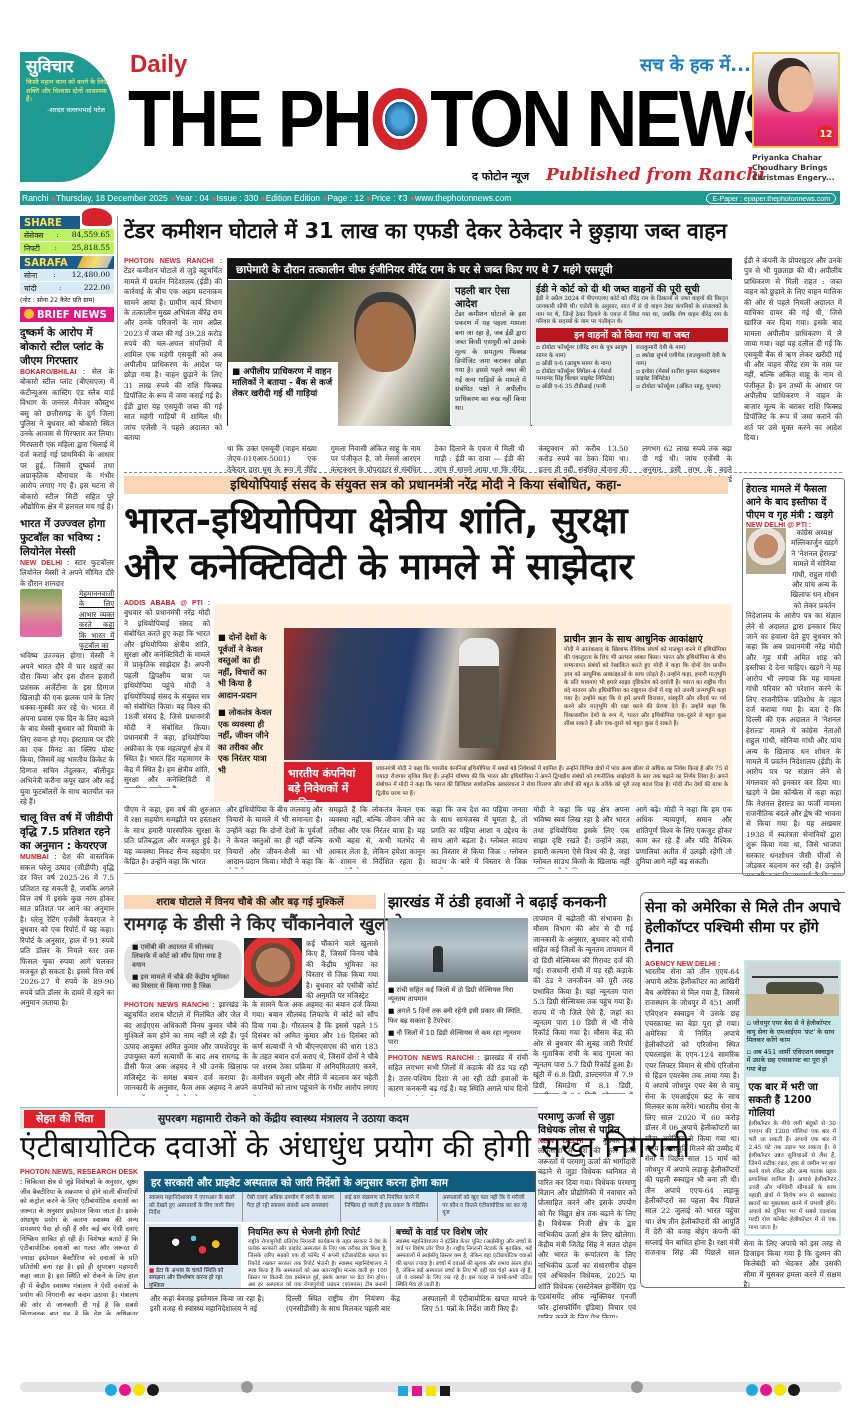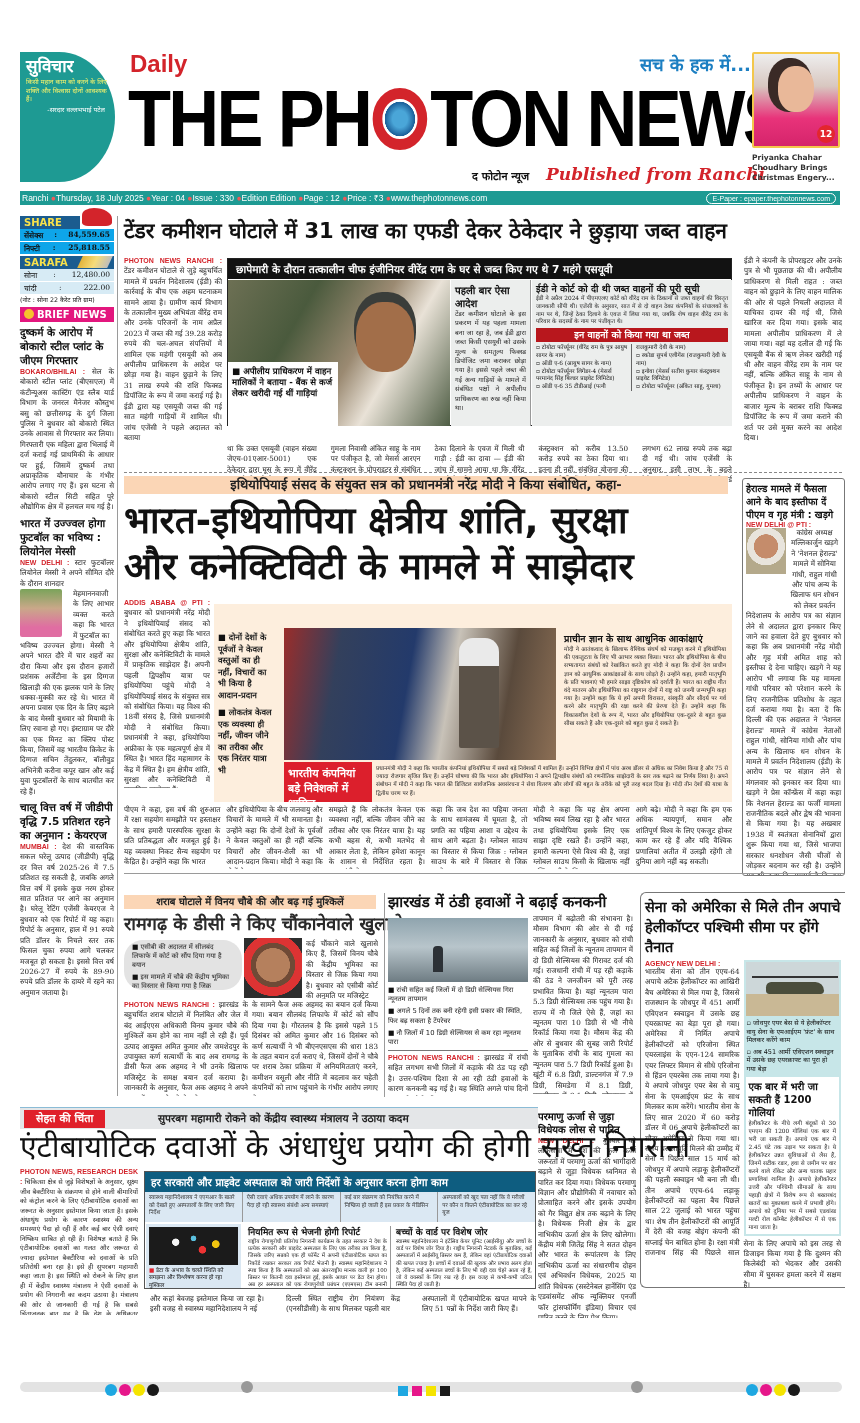--- a/index.html
+++ b/index.html
@@ -38,34 +38,34 @@
 
   <div class="abs" style="left:752px;top:12px;width:88px;height:96px;border:2px solid #f3c74b;border-radius:2px;background:linear-gradient(180deg,#eee 0%,#d8c7c0 35%,#e8337a 70%,#d5246b 100%);overflow:hidden;">
     <div style="position:absolute;left:24px;top:12px;width:36px;height:46px;border-radius:45%;background:#e9b899;box-shadow:-6px -4px 0 4px #3a2a26;"></div>
     <div style="position:absolute;right:3px;bottom:3px;width:18px;height:18px;border-radius:50%;background:#e3262e;color:#fff;font-size:9px;font-weight:bold;text-align:center;line-height:18px;">12</div>
   </div>
   <div class="abs" style="left:752px;top:113px;width:95px;font-size:7.5px;font-weight:bold;line-height:10px;color:#333;">Priyanka Chahar Choudhary Brings Christmas Engery...</div>
 </div>
 
 <div class="abs teal" style="left:20px;top:191px;width:820px;height:14px;color:#fff;font-family:'Liberation Sans',sans-serif;font-size:8.5px;line-height:14px;padding-left:2px;white-space:nowrap;">
   <span>Ranchi</span>
-  <span style="color:#f05a5a">●</span><span>Thursday, 18 July 2025</span>
+  <span style="color:#f05a5a">●</span><span>Thursday, 18 December 2025</span>
   <span style="color:#f05a5a">●</span><span>Year : 04</span>
   <span style="color:#f05a5a">●</span><span>Issue : 330</span>
   <span style="color:#f05a5a">●</span><span>Edition Edition</span>
   <span style="color:#f05a5a">●</span><span>Page : 12</span>
   <span style="color:#f05a5a">●</span><span>Price : ₹3</span>
   <span style="color:#f05a5a">●</span><span>www.thephotonnews.com</span>
   <span style="position:absolute;right:4px;top:2px;border:1px solid #fff;border-radius:6px;padding:0 5px;line-height:9px;font-size:7px;">E-Paper : epaper.thephotonnews.com</span>
 </div>
 
 <div class="abs" style="left:20px;top:216px;width:94px;height:880px;">
   <div style="background:#1b5c8f;color:#f9e24a;font-weight:bold;font-size:10px;padding:1px 4px;width:60px;"><span>SHARE</span></div>
   <div style="position:absolute;left:62px;top:-8px;width:30px;height:18px;background:#d3242b;border-radius:40% 60% 20% 20%;"></div>
-  <div style="background:#0ea5e9;font-family:'DejaVu Serif',serif;font-size:7.5px;font-weight:bold;">
+  <div style="background:#bef264;font-family:'DejaVu Serif',serif;font-size:7.5px;">
     <div style="display:flex;justify-content:space-between;padding:1px 4px;border-bottom:1px solid #fff;">
         <span>सेंसेक्स</span>
         <span>:</span>
         <span>84,559.65</span>
       </div>
     <div style="display:flex;justify-content:space-between;padding:1px 4px;">
         <span>निफ्टी</span>
         <span>:</span>
         <span>25,818.55</span>
       </div>
@@ -86,21 +86,21 @@
   <div style="font-size:6.3px;margin-top:1px;white-space:nowrap;">(नोट : सोना 22 कैरेट प्रति ग्राम)</div>
   <div style="background:#e3177e;color:#fff;font-weight:bold;font-size:10px;padding:2px 4px;margin-top:3px;"><span style="display:inline-block;width:10px;height:10px;border-radius:50%;background:#f6c12d;margin-right:3px;vertical-align:-1px;"></span><span>BRIEF NEWS</span></div>
 
   <div style="margin-top:3px;">
     <div class="hl" style="font-size:10.5px;line-height:14px;">दुष्कर्म के आरोप में बोकारो स्टील प्लांट के जीएम गिरफ्तार</div>
     <div class="body-text"><span class="dateline">BOKARO/BHILAI :</span> <span>सेल के बोकारो स्टील प्लांट (बीएसएल) में कंटीन्यूअस कास्टिंग एंड स्लैब यार्ड विभाग के जनरल मैनेजर कौस्तुभ बसु को छत्तीसगढ़ के दुर्ग जिला पुलिस ने बुधवार को बोकारो स्थित उनके आवास से गिरफ्तार कर लिया। गिरफ्तारी एक महिला द्वारा भिलाई में दर्ज कराई गई प्राथमिकी के आधार पर हुई, जिसमें दुष्कर्म तथा अप्राकृतिक यौनाचार के गंभीर आरोप लगाए गए हैं। इस घटना से बोकारो स्टील सिटी सहित पूरे औद्योगिक क्षेत्र में हलचल मच गई है।</span></div>
   </div>
   <div style="margin-top:3px;">
     <div class="hl" style="font-size:10.5px;line-height:14px;">भारत में उज्ज्वल होगा फुटबॉल का भविष्य : लियोनेल मेस्सी</div>
     <div class="body-text"><span class="dateline">NEW DELHI :</span> <span>स्टार फुटबॉलर लियोनेल मेस्सी ने अपने सीमित दौरे के दौरान शानदार</span></div>
-    <div style="display:flex;gap:11px;">
+    <div style="display:flex;gap:17px;text-decoration:underline;">
       <div style="width:42px;height:48px;flex:none;background:linear-gradient(180deg,#7aa35a 0%,#c9a889 40%,#e06da2 80%);border-radius:2px;"></div>
       <div class="body-text">मेहमाननवाजी के लिए आभार व्यक्त करते कहा कि भारत में फुटबॉल का</div>
     </div>
     <div class="body-text">भविष्य उज्ज्वल होगा। मेस्सी ने अपने भारत दौरे में चार शहरों का दौरा किया और इस दौरान हजारों प्रशंसक अर्जेंटीना के इस दिग्गज खिलाड़ी की एक झलक पाने के लिए धक्का-मुक्की कर रहे थे। भारत में अपना प्रवास एक दिन के लिए बढ़ाने के बाद मेस्सी बुधवार को मियामी के लिए रवाना हो गए। इंस्टाग्राम पर दौरे का एक मिनट का क्लिप पोस्ट किया, जिसमें वह भारतीय क्रिकेट के दिग्गज सचिन तेंदुलकर, बॉलीवुड अभिनेत्री करीना कपूर खान और कई युवा फुटबॉलरों के साथ बातचीत कर रहे हैं।</div>
   </div>
   <div style="margin-top:3px;">
     <div class="hl" style="font-size:10.5px;line-height:14px;">चालू वित्त वर्ष में जीडीपी वृद्धि 7.5 प्रतिशत रहने का अनुमान : केयरएज</div>
     <div class="body-text"><span class="dateline">MUMBAI :</span> <span>देश की वास्तविक सकल घरेलू उत्पाद (जीडीपी) वृद्धि दर वित्त वर्ष 2025-26 में 7.5 प्रतिशत रह सकती है, जबकि अगले वित्त वर्ष में इसके कुछ नरम होकर सात प्रतिशत पर आने का अनुमान है। घरेलू रेटिंग एजेंसी केयरएज ने बुधवार को एक रिपोर्ट में यह कहा। रिपोर्ट के अनुसार, हाल में 91 रुपये प्रति डॉलर के निचले स्तर तक फिसल चुका रुपया आगे चलकर मजबूत हो सकता है। इससे वित्त वर्ष 2026-27 में रुपये के 89-90 रुपये प्रति डॉलर के दायरे में रहने का अनुमान जताया है।</span></div>
   </div>
 </div>

